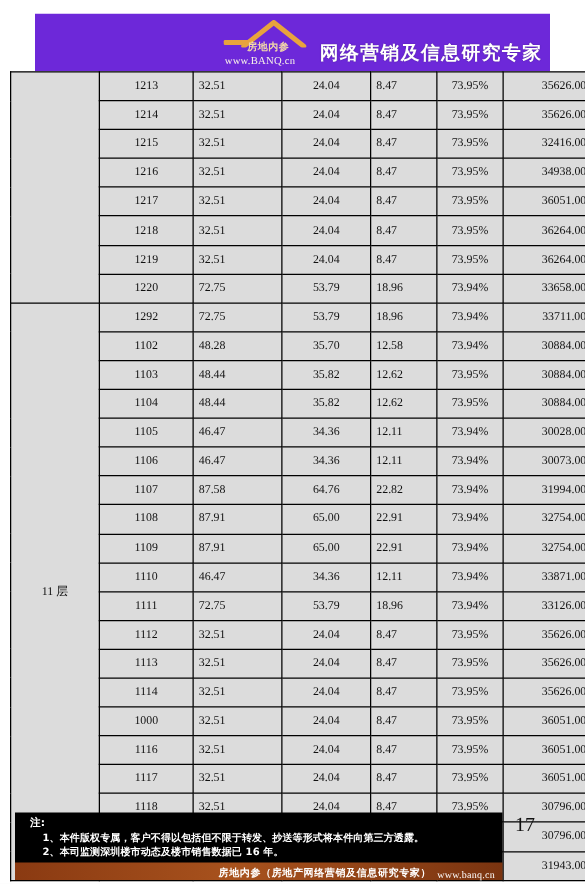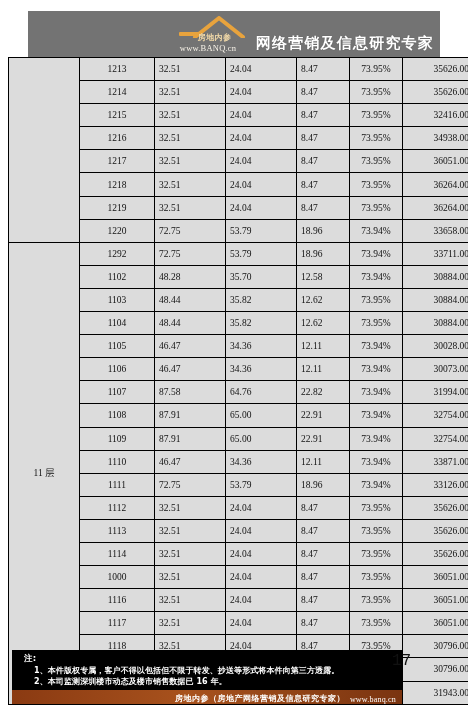--- a/index.html
+++ b/index.html
@@ -16,21 +16,21 @@
     overflow: hidden;
   }
 
   
   #header-banner {
     position: absolute;
     left: 28px;
     top: 11px;
     width: 412px;
     height: 46px;
-    background: #737373;
+    background: #6d28d9;
     overflow: hidden;
   }
   .banner-inner {
     position: absolute;
     right: 6px;
     bottom: 2px;
     display: flex;
     align-items: flex-end;
     gap: 3px;
   }
@@ -108,21 +108,21 @@
     color: #111111;
     height: 22.1px;
     padding: 0 4px;
     font-family: "Liberation Serif", "DejaVu Serif", serif;
     white-space: nowrap;
     overflow: hidden;
   }
   td.c-floor   { width: 62px;  text-align: center; margin-top: 44px; }
   td.c-unit    { width: 66px;  text-align: center; }
   td.c-area1   { width: 62px;  text-align: left; padding-right: 8px; }
-  td.c-area2   { width: 62px;  text-align: left; padding-right: 8px; }
+  td.c-area2   { width: 62px;  text-align: center; padding-right: 8px; }
   td.c-area3   { width: 44px;  padding-right: 6px; }
   td.c-rate    { width: 44px;  text-align: center; }
   td.c-price   { width: 62px;  text-align: right; padding-right: 9px; }
 
   
   #note-box {
     position: absolute;
     left: 12px;
     top: 650px;
     width: 390px;
@@ -172,25 +172,25 @@
     color: #ffffff;
     font-size: 8px;
     font-family: "Liberation Serif", serif;
     letter-spacing: 0.2px;
     white-space: nowrap;
   }
 
   
   #page-number {
     position: absolute;
-    left: 392px;
+    left: 412px;
     top: 652px;
     font-size: 16px;
     color: #111111;
-    font-family: Liberation Mono, monospace;
+    font-family: Liberation Serif, serif;
   }
 </style>
 </head>
 <body>
 
 <div id="header-banner">
   <div class="banner-inner">
     <div class="logo-block">
       <svg class="logo-roof" viewBox="0 0 56 22" xmlns="http://www.w3.org/2000/svg">
         <path d="M4 21 L28 2 L52 21" fill="none" stroke="#e8a33d" stroke-width="4" stroke-linecap="round" stroke-linejoin="round"></path>

